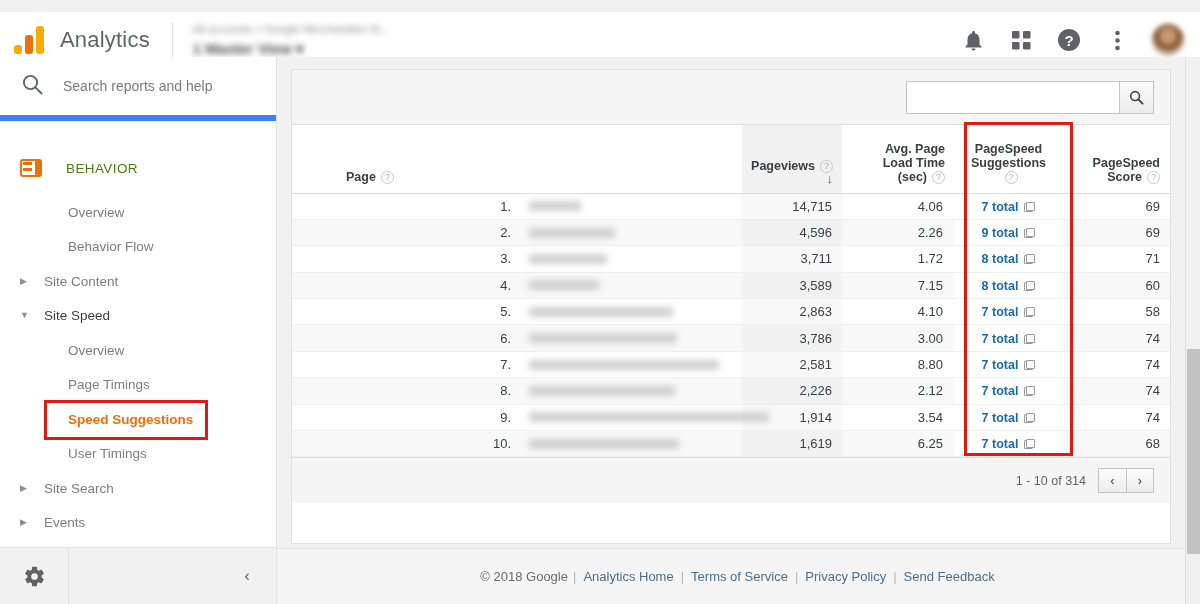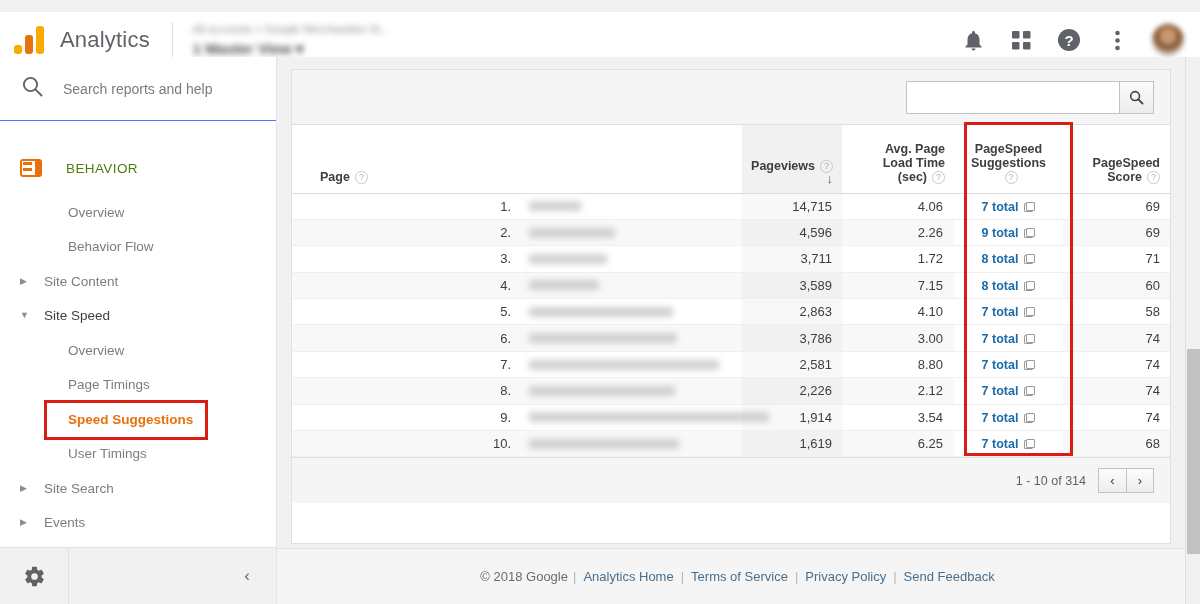--- a/index.html
+++ b/index.html
@@ -48,21 +48,21 @@
     filter: blur(2.6px);
   }
 
   
   .sidebar {
     position: absolute; left: 0; top: 57px; width: 277px; height: 490px;
     background: #fff; border-right: 1px solid #e4e4e4;
   }
   .side-search {
     height: 64px; display: flex; align-items: center;
-    padding-left: 22px; border-bottom: 1px solid #3b82f6;
+    padding-left: 22px; border-bottom: 6px solid #3b82f6;
   }
   .side-search .mag { margin-right: 20px; }
   .side-search input {
     border: none; outline: none; font-size: 14px; color: #5f6368;
     background: transparent; width: 180px;
     font-family: "Liberation Sans", sans-serif;
   }
   .side-search input::placeholder { color: #7b7b7b; }
 
   .section-head {
@@ -141,21 +141,21 @@
     display: flex; align-items: center; justify-content: center; color: #3c4043;
   }
 
   
   table { width: 100%; border-collapse: collapse; table-layout: fixed; }
   th {
     vertical-align: bottom; padding: 0 0 9px 0; font-size: 12.5px;
     color: #3c4043; font-weight: bold; border-bottom: 1px solid #dcdcdc;
     background: #fff; height: 68px;
   }
-  .th-page { width: 450px; text-align: left; padding-left: 28px; }
+  .th-page { width: 450px; text-align: left; padding-left: 54px; }
   .th-pv { width: 100px; background: #f1f1f1; text-align: right; padding-right: 9px; }
   .th-lt { width: 112px; text-align: right; padding-right: 9px; }
   .th-ps { width: 109px; text-align: center; }
   .th-sc { width: 107px; text-align: right; padding-right: 10px; }
   .qm {
     display: inline-block; width: 13px; height: 13px; border-radius: 50%;
     border: 1px solid #c7c7c7; color: #b0b0b0; font-size: 9px; line-height: 11px;
     text-align: center; font-weight: normal; vertical-align: 1px; margin-left: 5px;
   }
   .sortarrow { display: block; font-size: 13px; color: #5f6368; line-height: 11px; font-weight: normal; }

